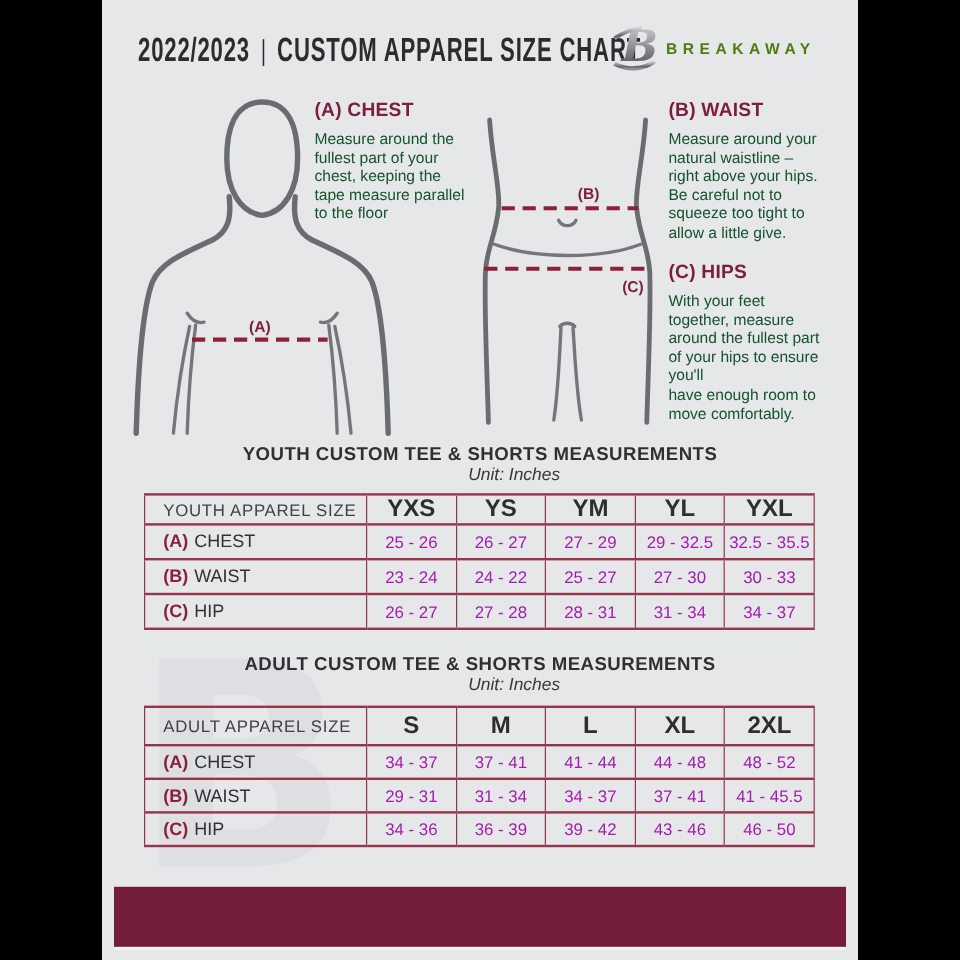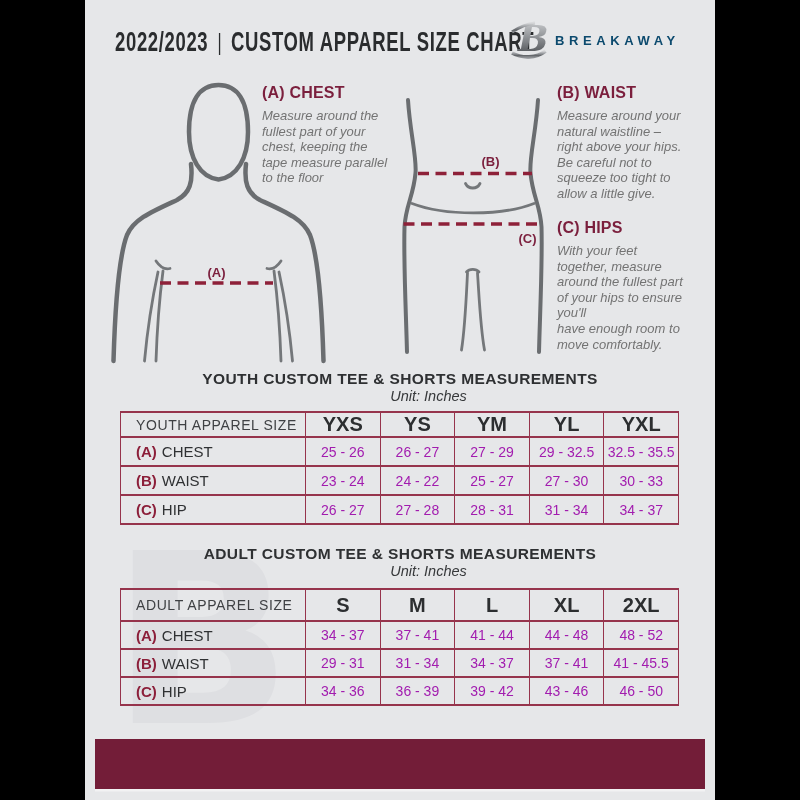--- a/index.html
+++ b/index.html
@@ -12,29 +12,29 @@
   .watermark { position:absolute; left:26px; top:548px; font-size:238px; line-height:0.78;
     font-weight:bold; color:#dedfe2; z-index:1; letter-spacing:0; font-family:"DejaVu Sans", sans-serif; }
 
   
   .hdr-line { position:absolute; left:30px; top:26px; display:flex; align-items:baseline; gap:14px;
     transform:scaleX(0.66); transform-origin:left top; white-space:nowrap; z-index:3; }
   .hdr-season, .hdr-title { font-size:28px; font-weight:bold; color:#2a2c2e; letter-spacing:1px; }
   .hdr-sep { font-size:24px; font-weight:400; color:#2a2c2e; position:relative; top:-1px; }
   .logo { position:absolute; left:424px; top:16px; z-index:3; }
   .brand { position:absolute; left:470px; top:33px; font-size:13px; font-weight:bold;
-    color:#0c4a6e; letter-spacing:4.6px; z-index:3;text-align:center; }
+    color:#4d7c0f; letter-spacing:4.6px; z-index:3;text-align:center; }
 
   
   .figures { position:absolute; left:0; top:0; width:630px; height:380px; z-index:2; }
 
   
   .instr { position:absolute; z-index:3; }
   .instr h3 { font-size:16px; font-weight:800; color:#7b1f3d; letter-spacing:0.2px; margin-bottom:6px; }
-  .instr p { font-size:13px; font-style:italic; color:#737373; line-height:15.6px; white-space:pre-line; }
+  .instr p { font-size:13px; color:#14532d; line-height:15.6px; white-space:pre-line; }
   .instr-a { left:177px; top:84px; width:140px; }
   .instr-b { left:472px; top:84px; width:150px; }
   .instr-c { left:472px; top:219px; width:152px; }
 
   
   .sec-title { position:absolute; left:0; width:630px; text-align:center; font-size:15.5px;
     font-weight:bold; color:#2e3032; letter-spacing:0.4px; z-index:3; }
   .sec-unit  { position:absolute; left:0; width:687px; text-align:center; font-size:14.5px;
     font-style:italic; color:#36383a; z-index:3; }
 

